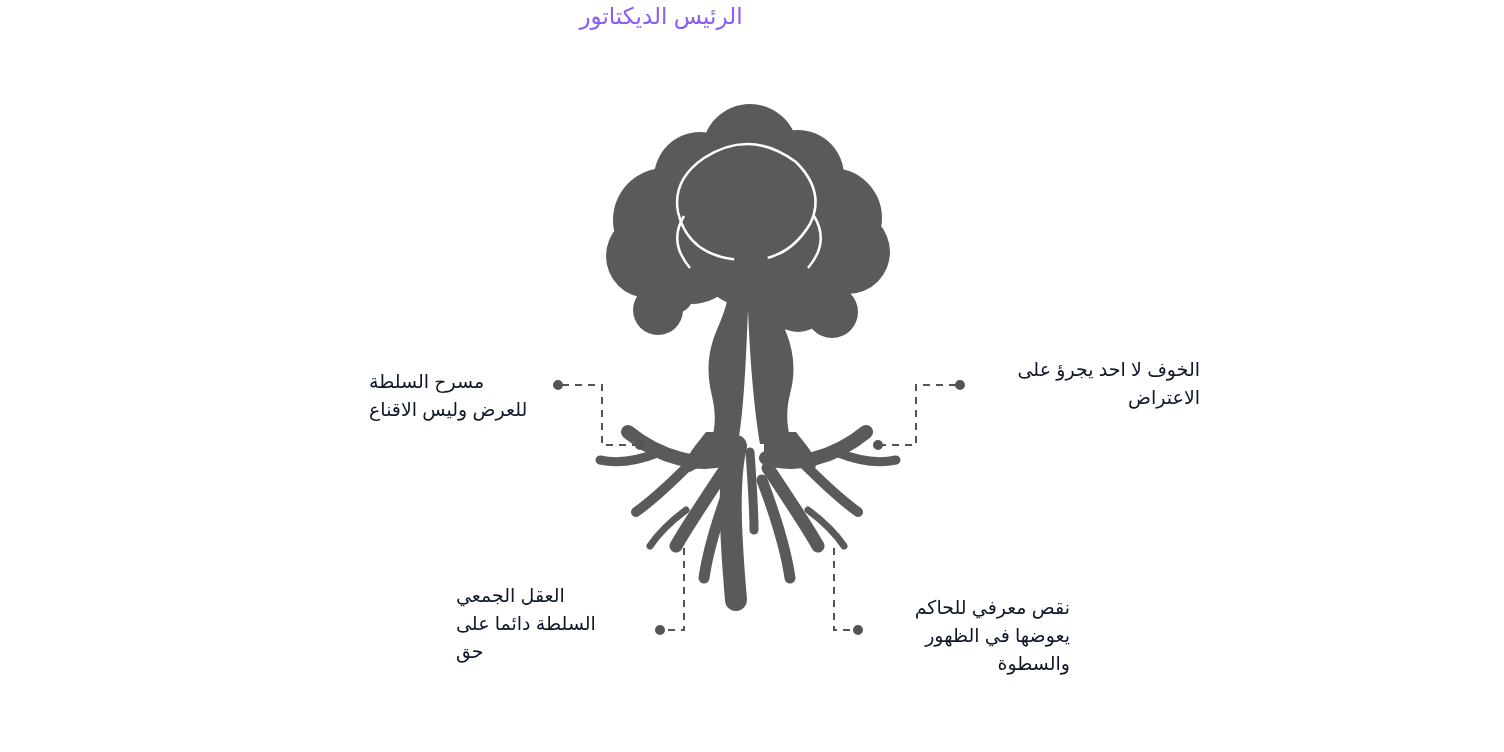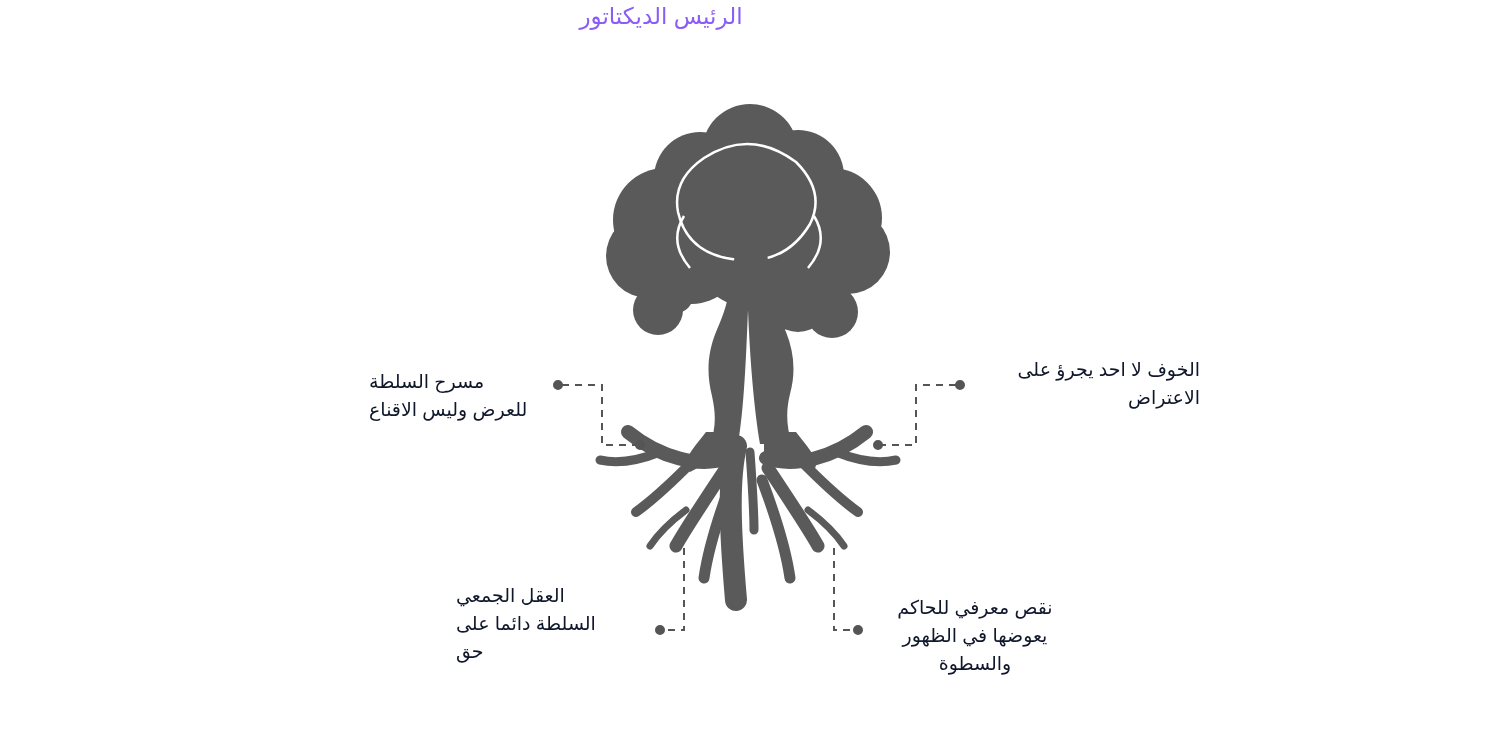--- a/index.html
+++ b/index.html
@@ -68,21 +68,21 @@
   #label-collective {
     right: 878px;
     top: 582px;
     width: 170px;
     text-align: left;
   }
   #label-knowledge {
     left: 880px;
     top: 594px;
     width: 190px;
-    text-align: center;
+    text-align: right;
   }
 </style>
 </head>
 <body>
 
 <div id="canvas">
 
   <div id="title">الرئيس الديكتاتور</div>
 
   <div class="tree-wrap">

